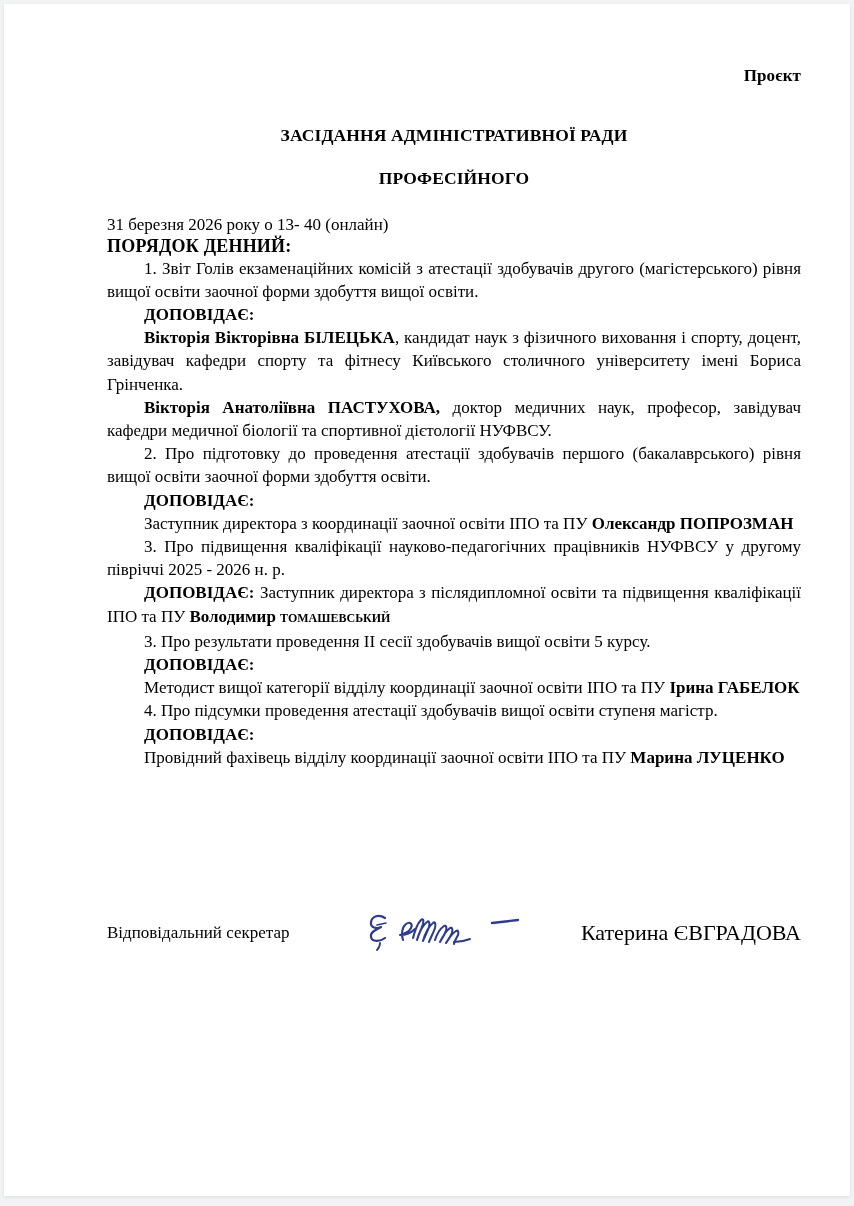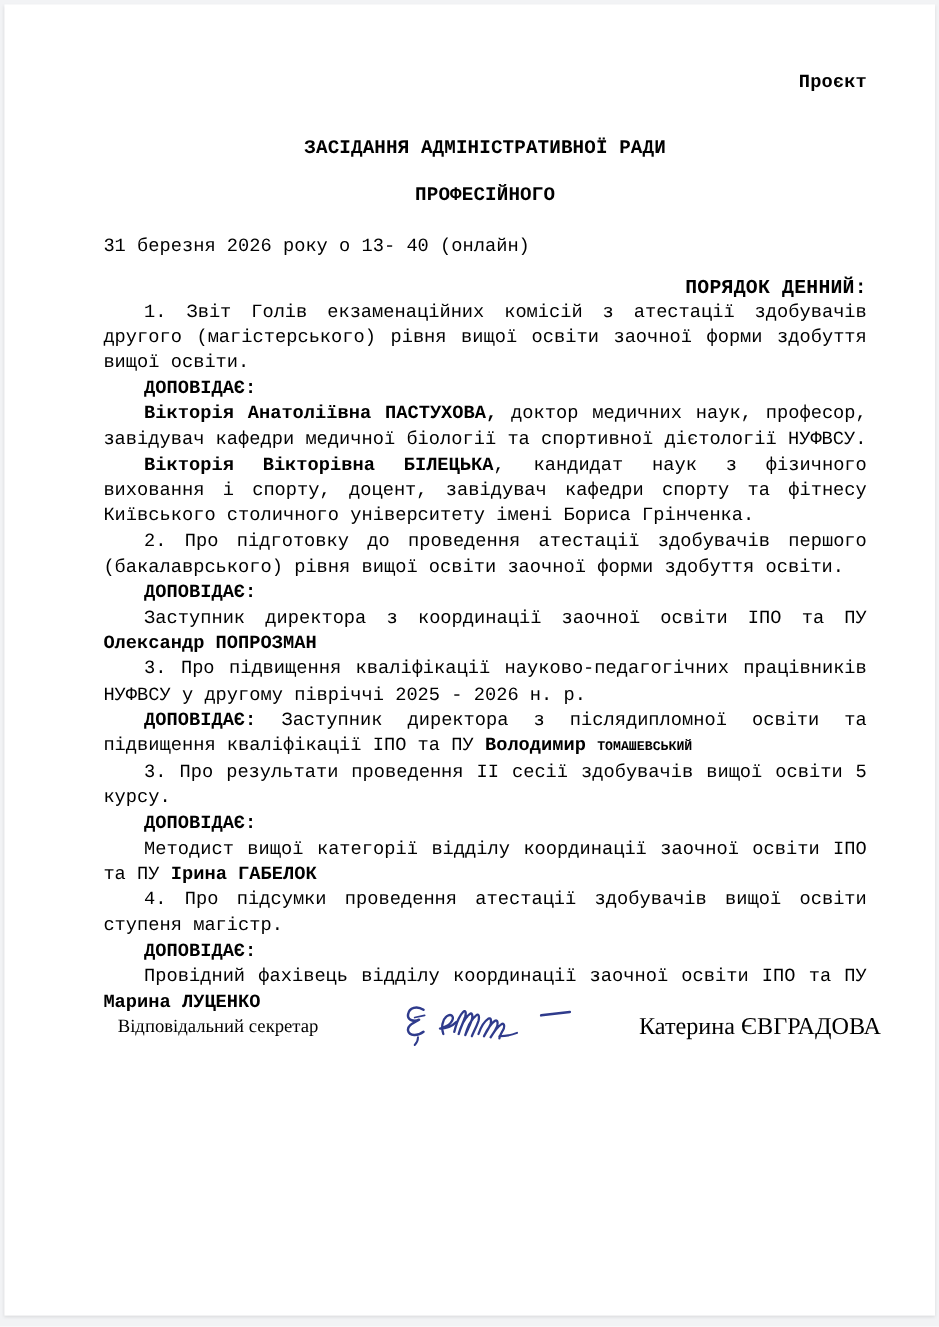--- a/index.html
+++ b/index.html
@@ -20,24 +20,23 @@
     left: 4px;
     top: 4px;
     width: 846px;
     height: 1192px;
     background: #ffffff;
     box-shadow: 0 1px 3px rgba(0,0,0,0.10);
     overflow: hidden;
   }
   .content {
     position: absolute;
-    left: 90px;
+    left: 103px;
     top: 0;
     width: 694px;
-    font-family: Liberation Mono, monospace;
   }
   
   .proekt {
     text-align: right;
     font-weight: bold;
     font-size: 17px;
     line-height: 20px;
     margin-top: 62px;
     letter-spacing: 0.1px;
   }
@@ -49,25 +48,24 @@
     margin-top: 39px;
     letter-spacing: 0.1px;
   }
   .date-line {
     text-align: left;
     font-size: 17px;
     line-height: 20px;
     margin-top: 25px;
   }
   .agenda-title {
-    text-align: right;
+    text-align: left;
     font-weight: bold;
     font-size: 18px;
     line-height: 22px;
-    margin-top: 16px;
     letter-spacing: 0.2px;
   }
   p.body {
     margin: 0;
     text-align: justify;
     text-justify: inter-word;
     font-size: 17px;
     line-height: 23.2px;
     text-indent: 37px;
   }
@@ -141,24 +139,24 @@
     <div class="agenda-title">ПОРЯДОК ДЕННИЙ:</div>
 
     <p class="body">
       <span>1.</span>
       <span>Звіт Голів екзаменаційних комісій з атестації здобувачів другого (магістерського) рівня вищої освіти заочної форми здобуття вищої освіти.</span>
     </p>
     <p class="body lastline-left">
       <span class="label">ДОПОВІДАЄ:</span>
     </p>
     <p class="body">
+      <span class="b">Вікторія Вікторівна БІЛЕЦЬКА</span><span>, кандидат наук з фізичного виховання і спорту, доцент, завідувач кафедри спорту та фітнесу Київського столичного університету імені Бориса Грінченка.</span>
+    </p>
+    <p class="body">
       <span class="b">Вікторія Анатоліївна ПАСТУХОВА,</span><span> доктор медичних наук, професор, завідувач кафедри медичної біології та спортивної дієтології  НУФВСУ.</span>
-    </p>
-    <p class="body">
-      <span class="b">Вікторія Вікторівна БІЛЕЦЬКА</span><span>, кандидат наук з фізичного виховання і спорту, доцент, завідувач кафедри спорту та фітнесу Київського столичного університету імені Бориса Грінченка.</span>
     </p>
 
     <p class="body">
       <span>2.</span>
       <span>Про підготовку до проведення атестації здобувачів першого (бакалаврського) рівня вищої освіти заочної форми здобуття освіти.</span>
     </p>
     <p class="body lastline-left">
       <span class="label">ДОПОВІДАЄ:</span>
     </p>
     <p class="body lastline-left">

